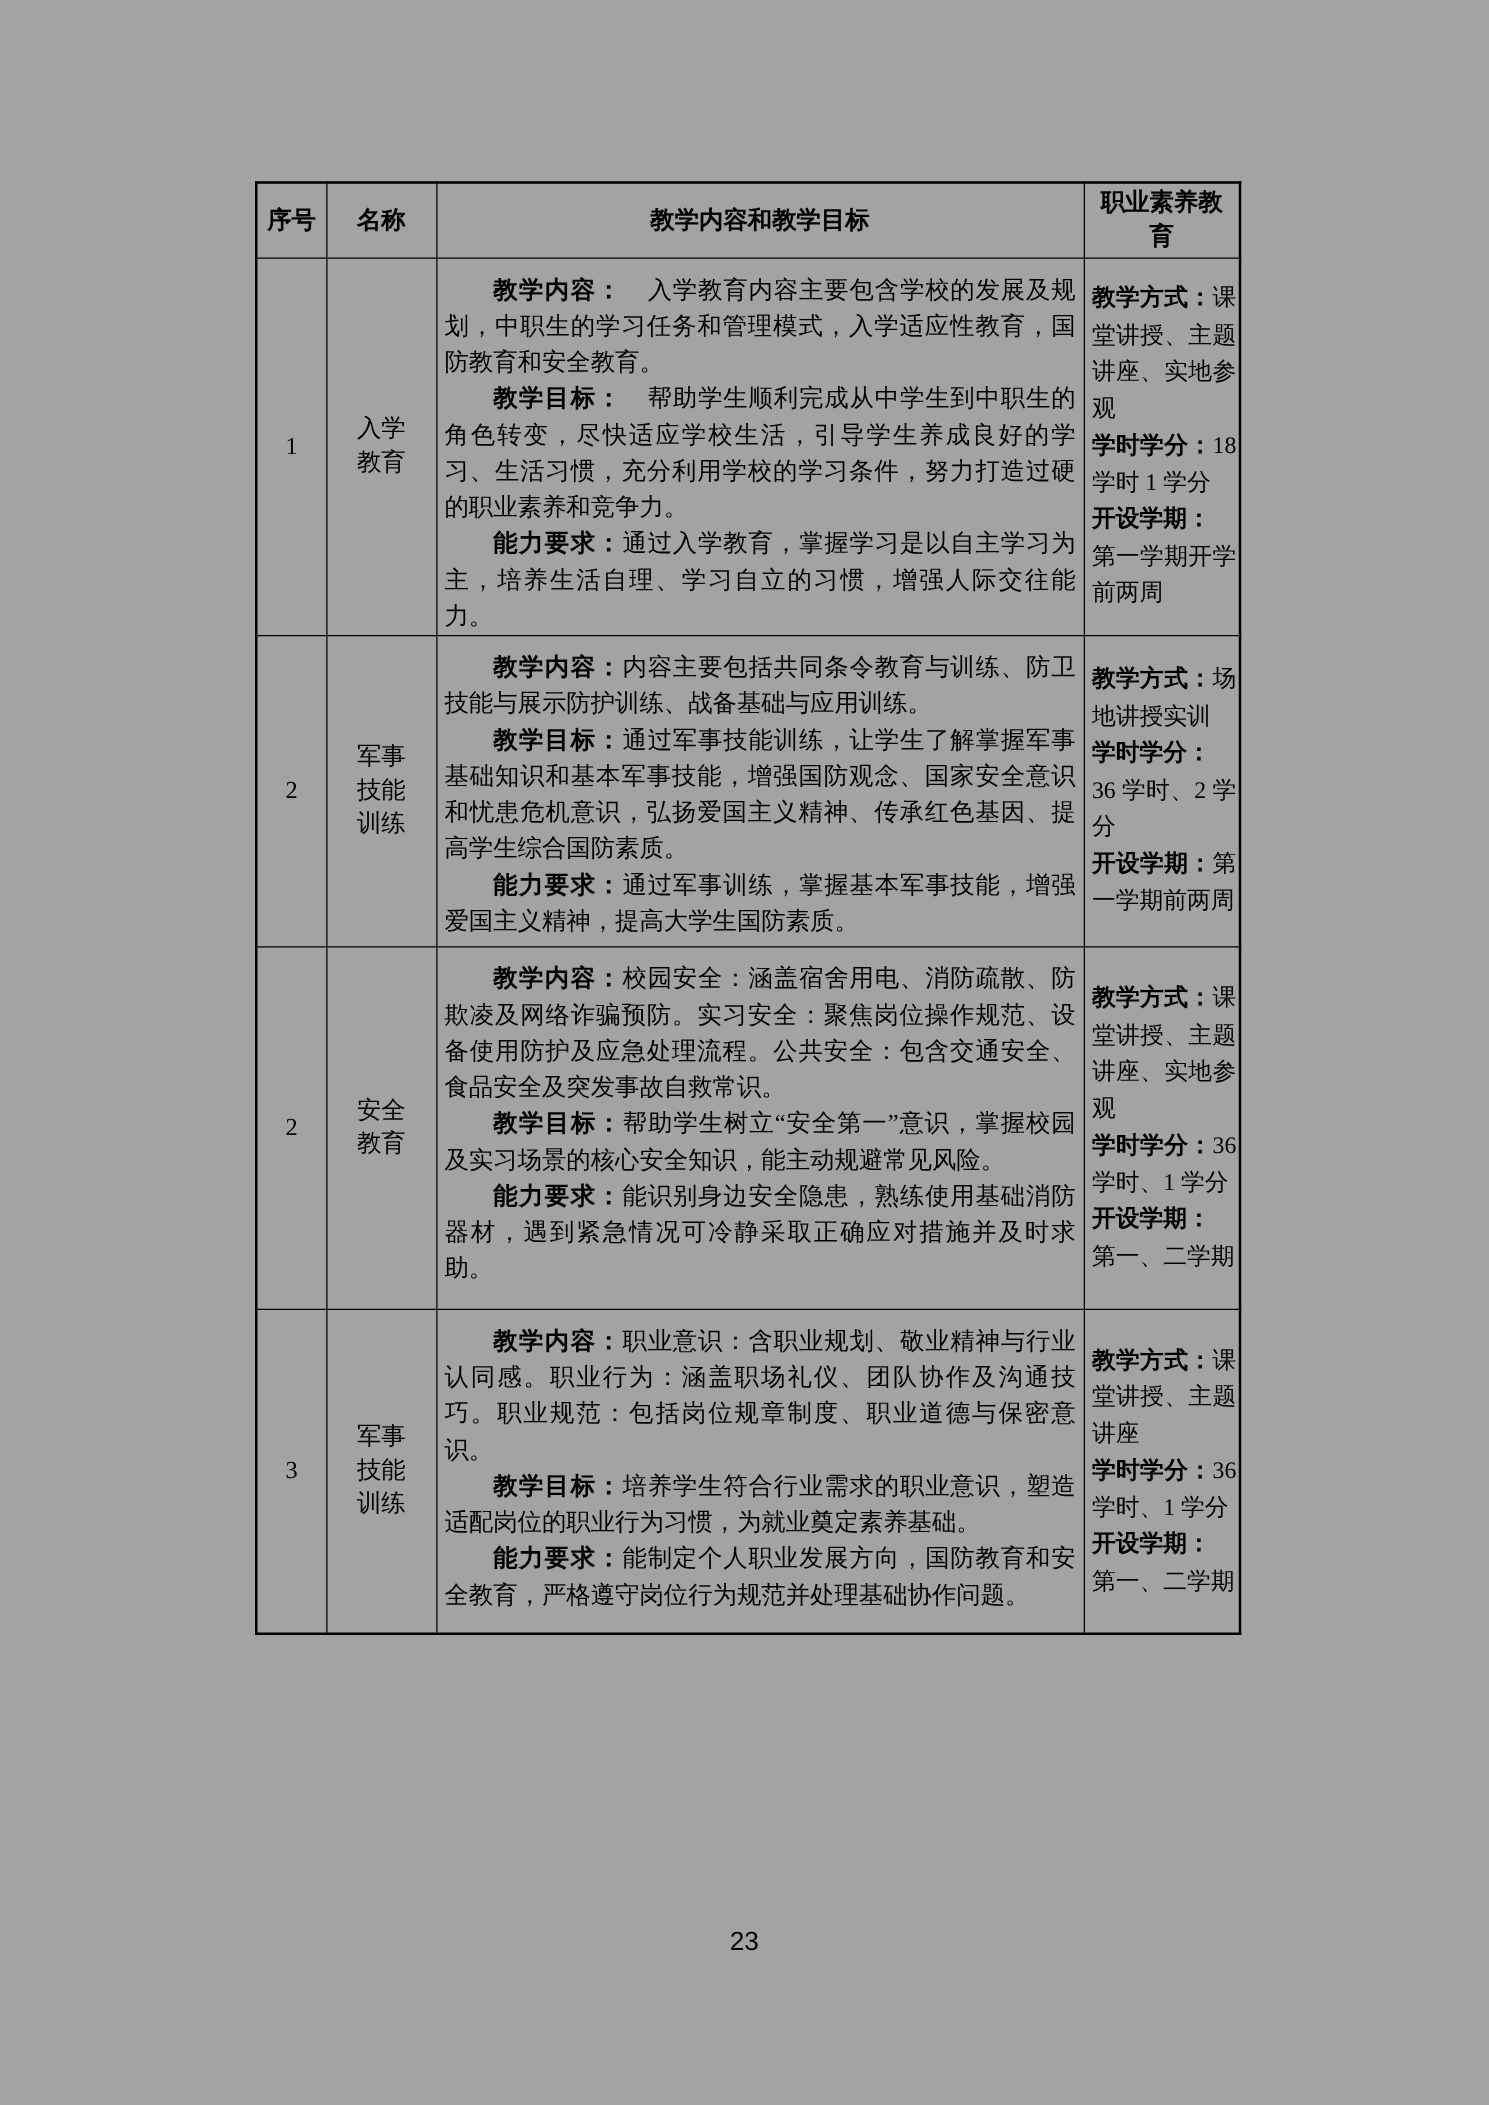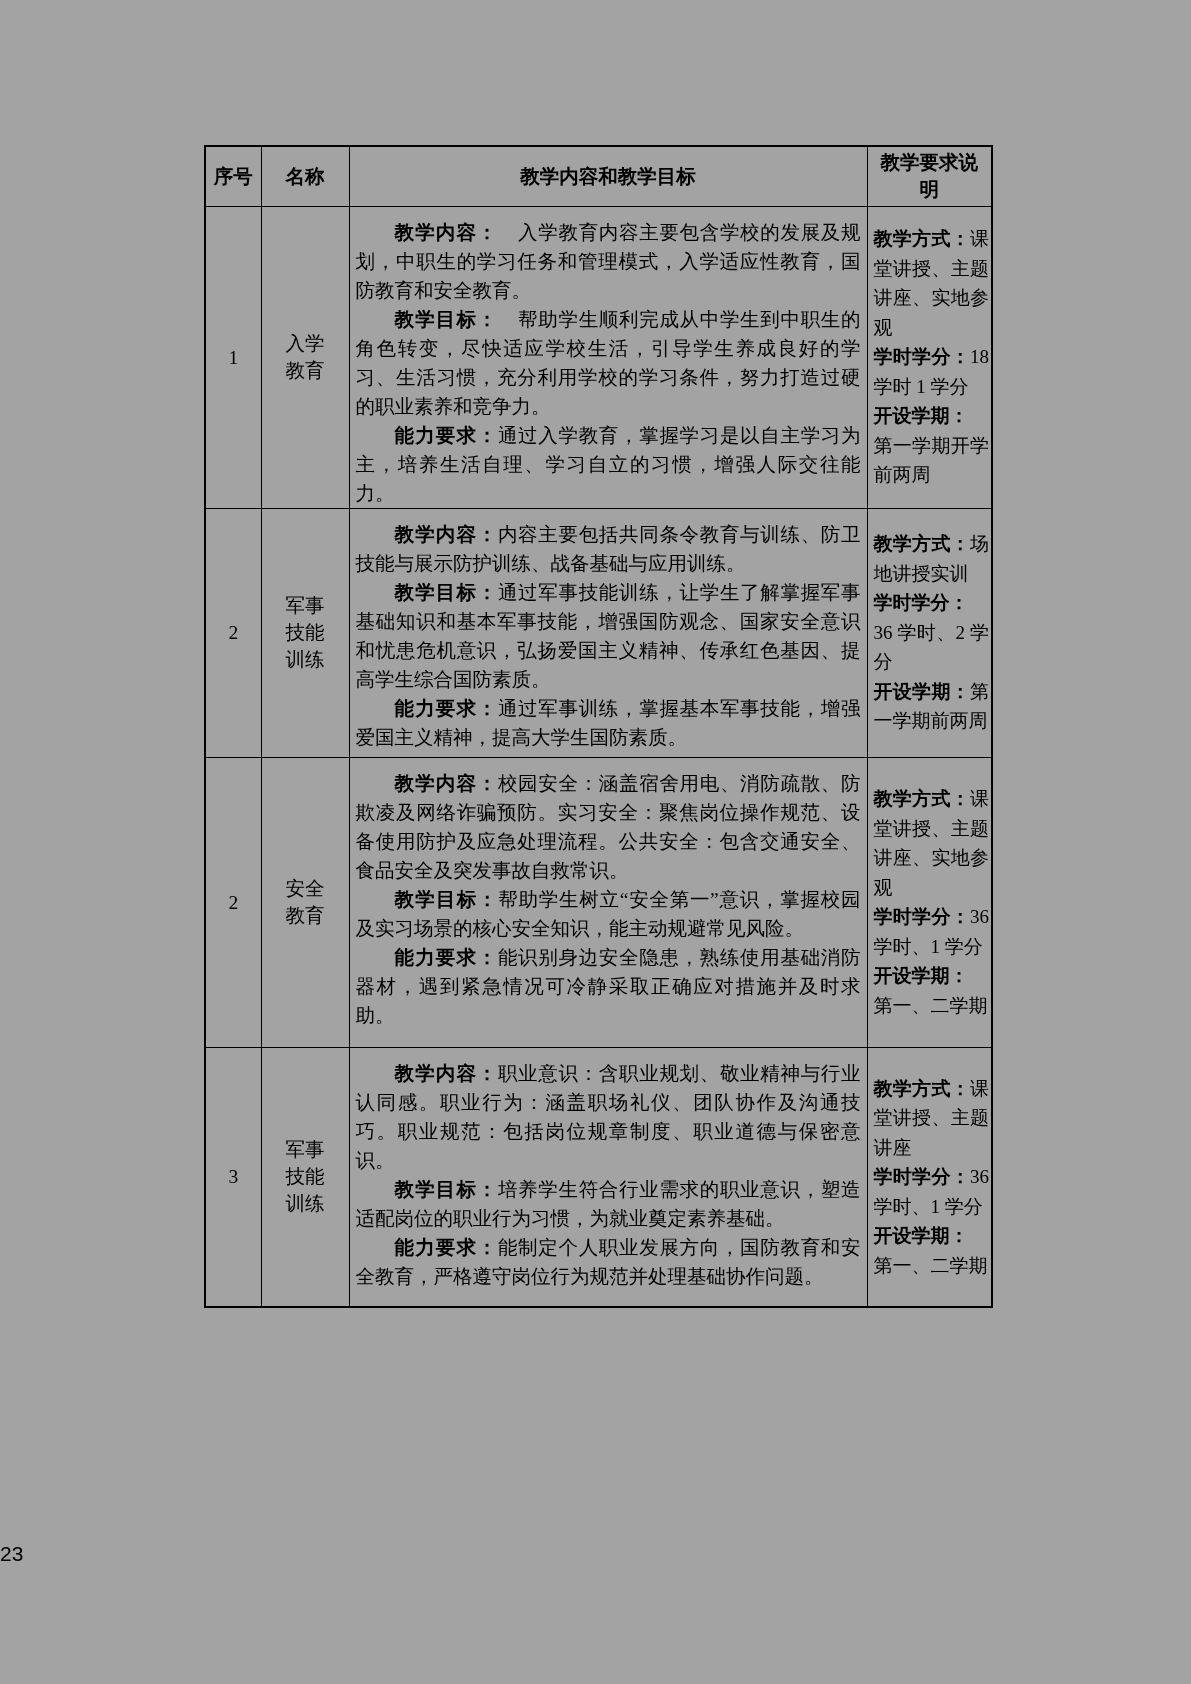--- a/index.html
+++ b/index.html
@@ -64,20 +64,21 @@
     line-height:29.5px;
     font-size:19px;
   }
   .req-item{text-align:justify;}
   .req-text{white-space:pre-line;}
   .page-number{
     position:absolute;
     top:1542px;
     left:0;
     width:100%;
+    text-align:center;
     font-size:21px;
     font-family:"Liberation Sans","DejaVu Sans",sans-serif;
   }
 </style>
 </head>
 <body>
 
 <div class="page">
 
   <table class="course-table">
@@ -85,21 +86,21 @@
       <col class="c-seq">
         <col class="c-name">
         <col class="c-content">
         <col class="c-req">
     </colgroup>
     <thead>
       <tr class="header-row">
         <th>序号</th>
         <th>名称</th>
         <th>教学内容和教学目标</th>
-        <th class="h-req">教学要求说明</th>
+        <th class="h-req">职业素养教育</th>
       </tr>
     </thead>
     <tbody>
 
       <tr class="row-1">
         <td class="seq">1</td>
         <td class="name">入学教育</td>
         <td class="content">
           <p><b>教学内容：</b><span>　入学教育内容主要包含学校的发展及规划，中职生的学习任务和管理模式，入学适应性教育，国防教育和安全教育。</span></p>
           <p><b>教学目标：</b><span>　帮助学生顺利完成从中学生到中职生的角色转变，尽快适应学校生活，引导学生养成良好的学习、生活习惯，充分利用学校的学习条件，努力打造过硬的职业素养和竞争力。</span></p>

